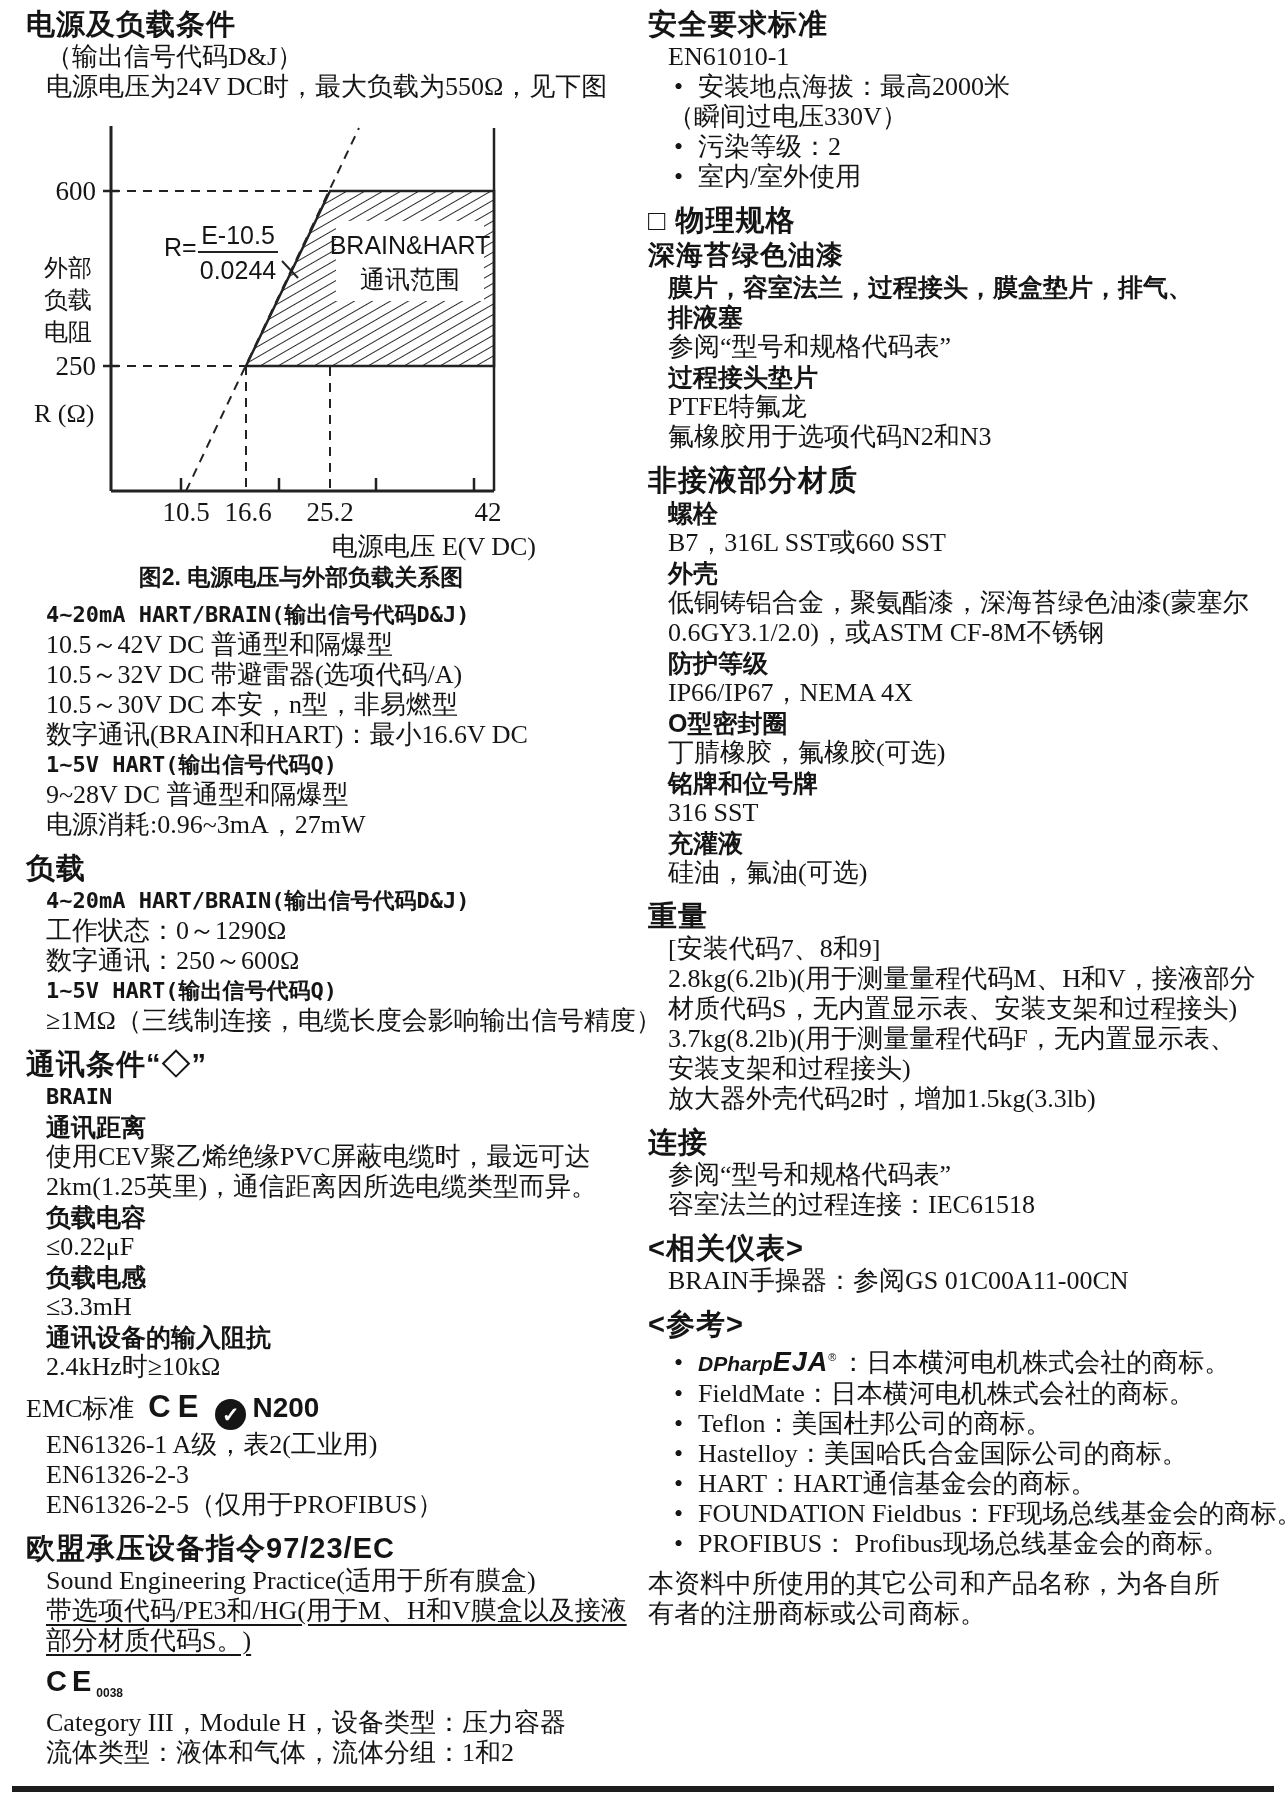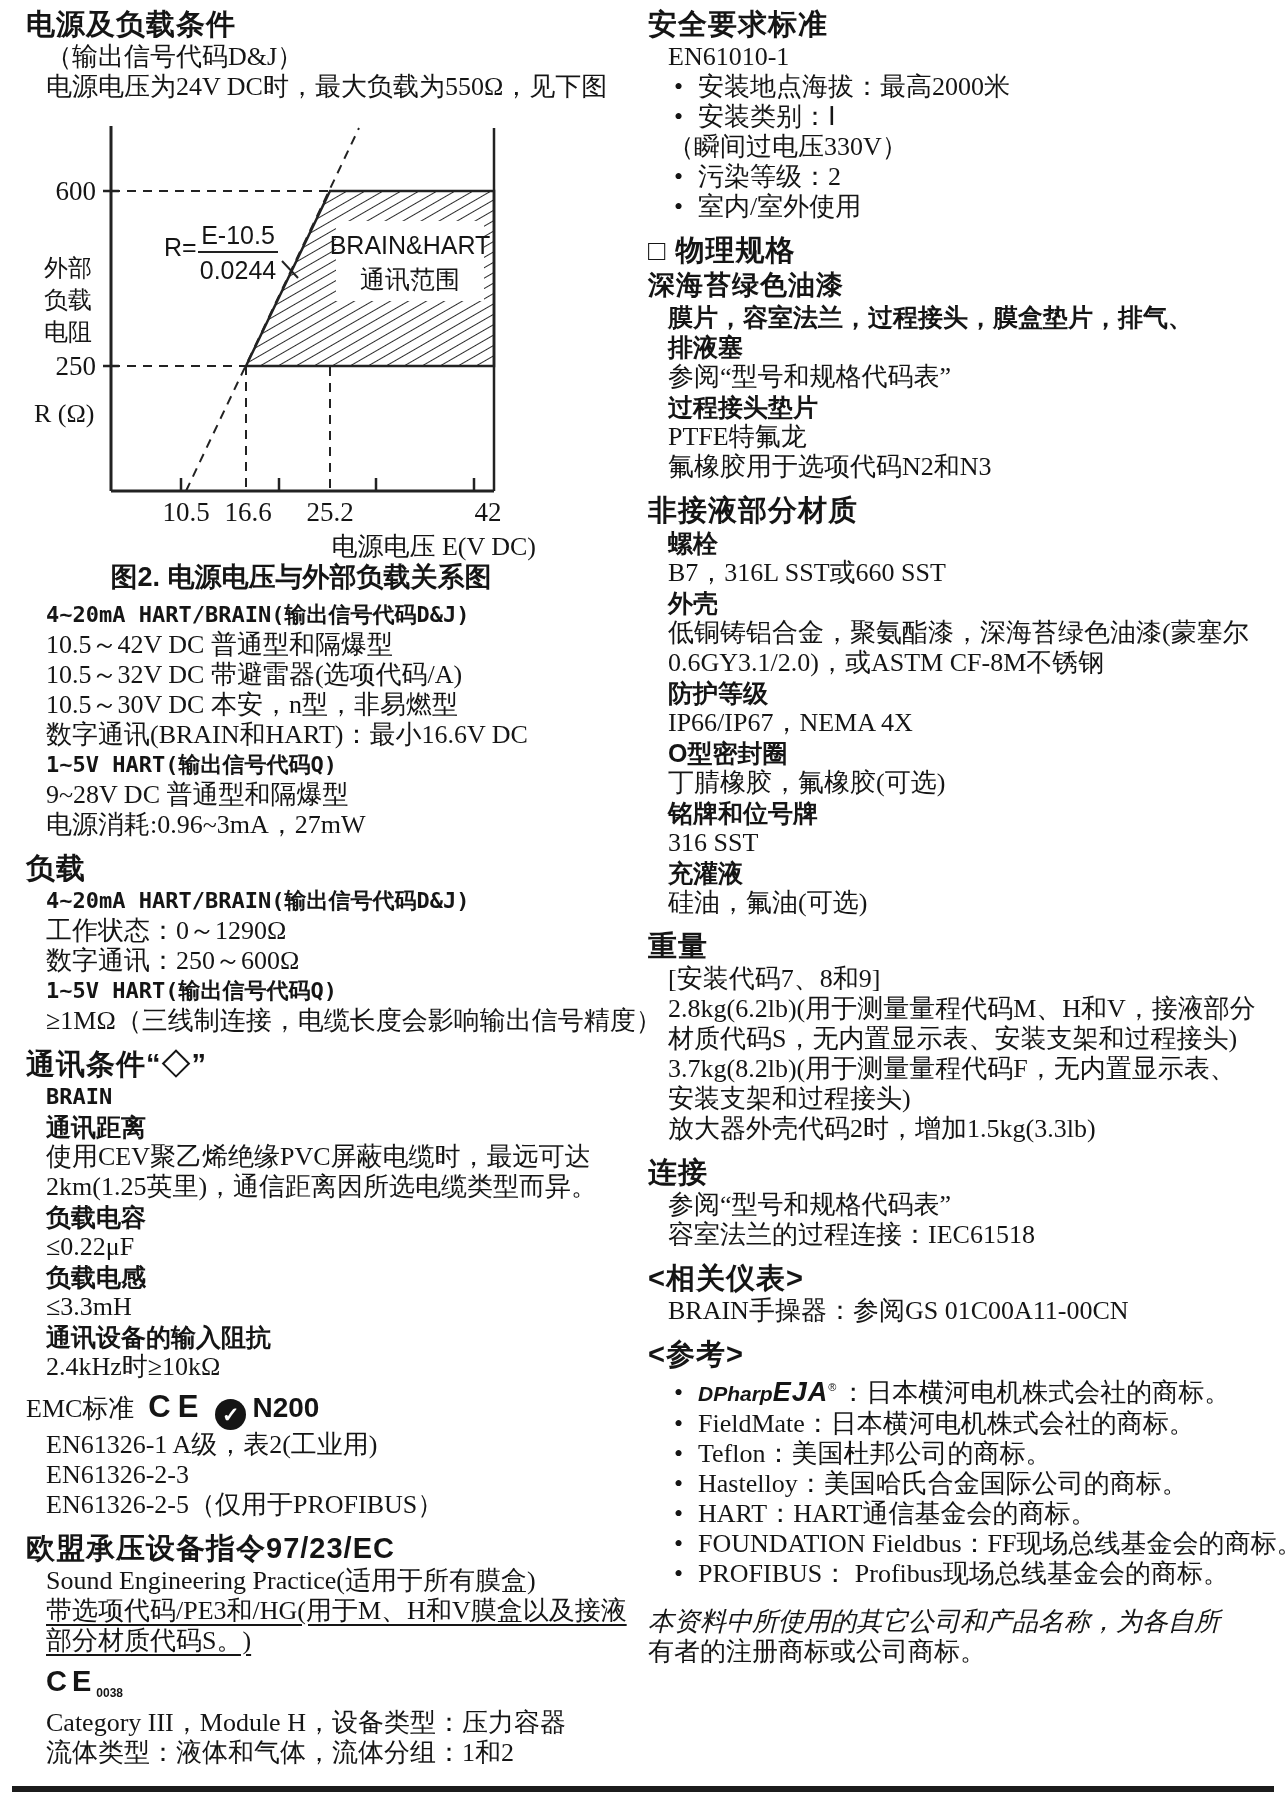--- a/index.html
+++ b/index.html
@@ -8,21 +8,21 @@
     font-family:"Liberation Serif",serif;overflow:hidden;
   }
   .page{position:relative;width:1108px;height:1813px;background:#fff;}
   .col{position:absolute;top:6px;}
   .col.left{left:26px;width:600px;}
   .col.right{left:648px;width:615px;}
   .ln{font-size:26px;line-height:30px;white-space:nowrap;}
   .ln.h1{font-family:"Liberation Sans",sans-serif;font-weight:bold;font-size:29px;line-height:36px;letter-spacing:1px;}
   .ln.h2{font-family:"Liberation Sans",sans-serif;font-weight:bold;font-size:27px;line-height:34px;letter-spacing:1px;}
   .ln.sp{margin-top:10px;}
-  .ln.gap{margin-top:18px;font-style:italic;}
+  .ln.gap{margin-top:10px;}
   .ln.i1{margin-left:20px;}
   .ln.mono{font-family:"DejaVu Sans Mono",monospace;font-weight:bold;font-size:22px;line-height:30px;}
   .ln.bold{font-family:"Liberation Sans",sans-serif;font-weight:bold;font-size:25px;}
   .ln.u{text-decoration:underline;text-underline-offset:5px;}
   .ln.bullet{margin-left:26px;}
   .blt{display:inline-block;width:24px;}
   
   .ce{font-family:"Liberation Sans",sans-serif;font-weight:bold;font-size:31px;letter-spacing:7px;margin-left:14px;}
   .ce.ce-sm{margin-left:0;font-size:29px;letter-spacing:5px;}
   .ce-num{font-family:"Liberation Sans",sans-serif;font-weight:bold;font-size:12px;}
@@ -31,21 +31,21 @@
     font-family:"Liberation Sans",sans-serif;letter-spacing:0;}
   .n200{font-family:"Liberation Sans",sans-serif;font-weight:bold;font-size:28px;letter-spacing:0;}
   .eja{white-space:nowrap;margin-right:4px;}
   .dpharp{font-family:"Liberation Sans",sans-serif;font-style:italic;font-weight:bold;font-size:21px;}
   .ejaname{font-family:"Liberation Sans",sans-serif;font-style:italic;font-weight:bold;font-size:27px;letter-spacing:1px;margin-top:32px;}
   .reg{font-size:11px;font-family:"Liberation Sans",sans-serif;}
   
   .chart-block{margin-top:14px;}
   .axis-title{width:470px;text-align:right;font-size:26px;line-height:30px;margin-left:40px;}
   .fig-caption{width:470px;text-align:center;font-family:"Liberation Sans",sans-serif;font-weight:bold;
-    font-size:27px;line-height:30px;margin-left:40px;}
+    font-size:23px;line-height:30px;margin-left:40px;}
   svg text{fill:#151515;}
   .bottom-rule{position:absolute;left:12px;width:1262px;top:1786px;height:6px;background:#1c1c1c;}
 </style>
 </head>
 <body>
 
 <div class="page">
 
   <section class="col left">
     <div id="left-top">
@@ -148,21 +148,20 @@
         <div class="ln body i1">Category III，Module H，设备类型：压力容器</div>
         <div class="ln body i1">流体类型：液体和气体，流体分组：1和2</div>
       </div>
   </section>
 
   <section class="col right">
     <div id="right-lines">
         <div class="ln h1">安全要求标准</div>
         <div class="ln body i1">EN61010-1</div>
         <div class="ln bullet"><span class="blt">•</span><span>安装地点海拔：最高2000米</span></div>
-        <div class="ln bullet"><span class="blt">•</span><span>安装类别：Ⅰ</span></div>
         <div class="ln body i1">（瞬间过电压330V）</div>
         <div class="ln bullet"><span class="blt">•</span><span>污染等级：2</span></div>
         <div class="ln bullet"><span class="blt">•</span><span>室内/室外使用</span></div>
         <div class="ln h1 sp">□ 物理规格</div>
         <div class="ln h2">深海苔绿色油漆</div>
         <div class="ln bold i1">膜片，容室法兰，过程接头，膜盒垫片，排气、</div>
         <div class="ln bold i1">排液塞</div>
         <div class="ln body i1">参阅“型号和规格代码表”</div>
         <div class="ln bold i1">过程接头垫片</div>
         <div class="ln body i1">PTFE特氟龙</div>

